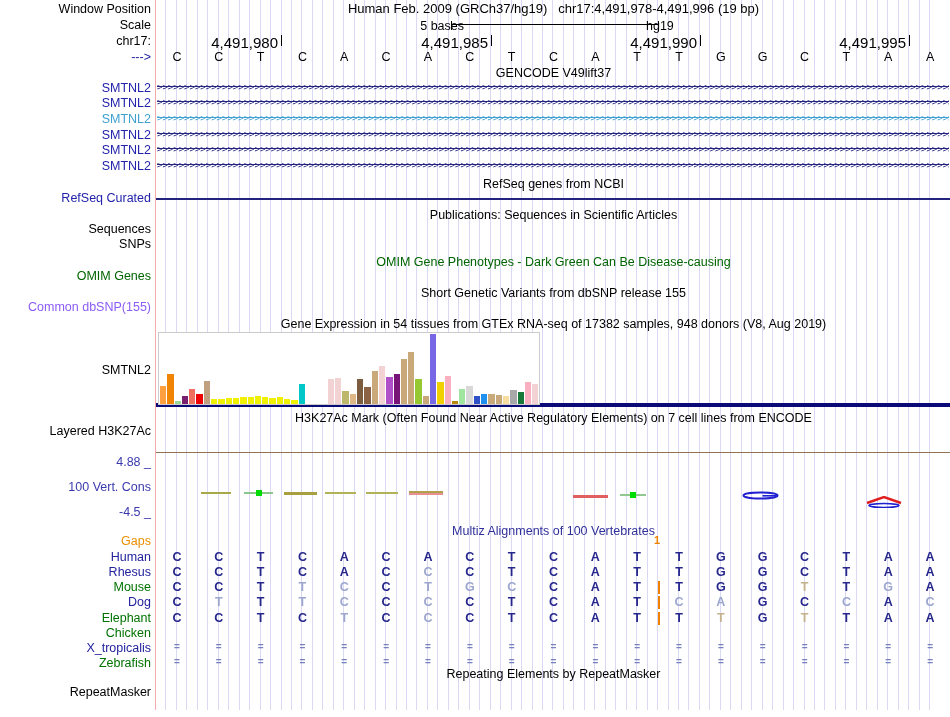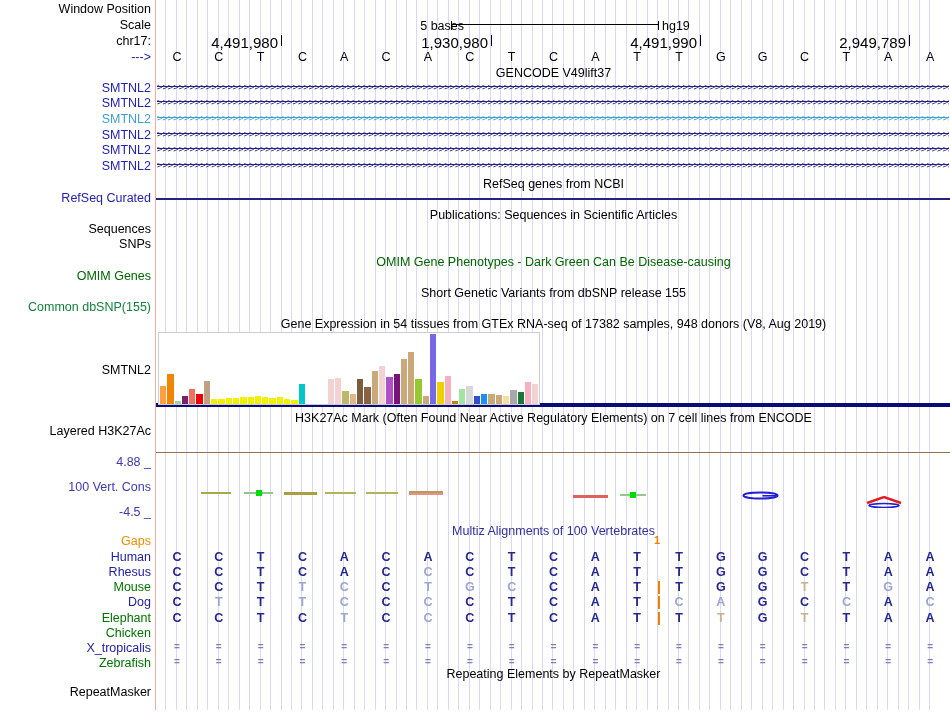--- a/index.html
+++ b/index.html
@@ -41,57 +41,58 @@
       <div class="lbl" style="color: rgb(34, 34, 170); top: 81px;">SMTNL2</div>
       <div class="lbl" style="color: rgb(34, 34, 170); top: 96px;">SMTNL2</div>
       <div class="lbl" style="color: rgb(63, 160, 208); top: 112px;">SMTNL2</div>
       <div class="lbl" style="color: rgb(34, 34, 170); top: 128px;">SMTNL2</div>
       <div class="lbl" style="color: rgb(34, 34, 170); top: 143px;">SMTNL2</div>
       <div class="lbl" style="color: rgb(34, 34, 170); top: 159px;">SMTNL2</div>
       <div class="lbl" style="color: rgb(34, 34, 170); top: 191px;">RefSeq Curated</div>
       <div class="lbl" style="color: rgb(0, 0, 0); top: 222px;">Sequences</div>
       <div class="lbl" style="color: rgb(0, 0, 0); top: 237px;">SNPs</div>
       <div class="lbl" style="color: rgb(0, 100, 0); top: 269px;">OMIM Genes</div>
-      <div class="lbl" style="color: #15803d; top: 300px;">Common dbSNP(155)</div>
+      <div class="lbl" style="color: #8b5cf6; top: 300px;">Common dbSNP(155)</div>
       <div class="lbl" style="color: rgb(0, 0, 0); top: 363px;">SMTNL2</div>
       <div class="lbl" style="color: rgb(0, 0, 0); top: 424px;">Layered H3K27Ac</div>
       <div class="lbl" style="color: rgb(58, 58, 174); top: 455px;">4.88 _</div>
       <div class="lbl" style="color: rgb(58, 58, 174); top: 480px;">100 Vert. Cons</div>
       <div class="lbl" style="color: rgb(58, 58, 174); top: 505px; margin-left: 43px;">-4.5 _</div>
       <div class="lbl" style="color: rgb(232, 144, 0); top: 534px;">Gaps</div>
       <div class="lbl" style="color: rgb(34, 34, 158); top: 550px;">Human</div>
       <div class="lbl" style="color: rgb(34, 34, 158); top: 565px;">Rhesus</div>
       <div class="lbl" style="color: rgb(0, 114, 0); top: 580px;">Mouse</div>
       <div class="lbl" style="color: rgb(34, 34, 158); top: 595px;">Dog</div>
       <div class="lbl" style="color: rgb(0, 114, 0); top: 611px;">Elephant</div>
       <div class="lbl" style="color: rgb(0, 114, 0); top: 626px;">Chicken</div>
       <div class="lbl" style="color: rgb(34, 34, 158); top: 641px;">X_tropicalis</div>
       <div class="lbl" style="color: rgb(0, 114, 0); top: 656px;">Zebrafish</div>
       <div class="lbl" style="color: rgb(0, 0, 0); top: 685px;">RepeatMasker</div>
     </div>
   <div class="trackarea" id="trackarea">
     <span class="scale-text" style="left:16px;width:292px;text-align:right;display:inline-block;position:absolute;">5 bases</span>
     <div class="scale-line" style="left:295px;width:208px;"></div>
-    <span class="scale-text" style="left:506px;position:absolute;">hg19</span>
+    <span class="scale-text" style="left:490px;position:absolute;">hg19</span>
+  <div class="title" style="color: rgb(0, 0, 0); top: 2px; font-size: 13px;">Human Feb. 2009 (GRCh37/hg19)   chr17:4,491,978-4,491,996 (19 bp)</div>
       <div class="title" style="color: rgb(0, 0, 0); top: 66px;">GENCODE V49lift37</div>
       <div class="title" style="color: rgb(0, 0, 0); top: 208px;">Publications: Sequences in Scientific Articles</div>
       <div class="title" style="color: rgb(0, 0, 0); top: 177px;">RefSeq genes from NCBI</div>
       <div class="title" style="color: rgb(0, 100, 0); top: 255px;">OMIM Gene Phenotypes - Dark Green Can Be Disease-causing</div>
       <div class="title" style="color: rgb(0, 0, 0); top: 286px;">Short Genetic Variants from dbSNP release 155</div>
       <div class="title" style="color: rgb(0, 0, 0); top: 317px;">Gene Expression in 54 tissues from GTEx RNA-seq of 17382 samples, 948 donors (V8, Aug 2019)</div>
       <div class="title" style="color: rgb(0, 0, 0); top: 411px; text-align: center;">H3K27Ac Mark (Often Found Near Active Regulatory Elements) on 7 cell lines from ENCODE</div>
       <div class="title" style="color: rgb(48, 48, 154); top: 524px;">Multiz Alignments of 100 Vertebrates</div>
       <div class="title" style="color: rgb(0, 0, 0); top: 667px;">Repeating Elements by RepeatMasker</div>
       <div class="ruler-lbl" style="top: 34px; right: 673px;">4,491,980</div>
       <div class="tick" style="left: 125px; top: 35px;"></div>
-      <div class="ruler-lbl" style="top: 34px; right: 463px;">1,930,980</div>
+      <div class="ruler-lbl" style="top: 34px; right: 463px;">4,491,985</div>
       <div class="tick" style="left: 335px; top: 35px;"></div>
       <div class="ruler-lbl" style="top: 34px; right: 254px;">4,491,990</div>
       <div class="tick" style="left: 544px; top: 35px;"></div>
-      <div class="ruler-lbl" style="top: 34px; right: 45px;">2,949,789</div>
+      <div class="ruler-lbl" style="top: 34px; right: 45px;">4,491,995</div>
       <div class="tick" style="left: 753px; top: 35px;"></div>
       <div class="row19" style="top: 50px;">
         <span>C</span>
         <span>C</span>
         <span>T</span>
         <span>C</span>
         <span>A</span>
         <span>C</span>
         <span>A</span>
         <span>C</span>

